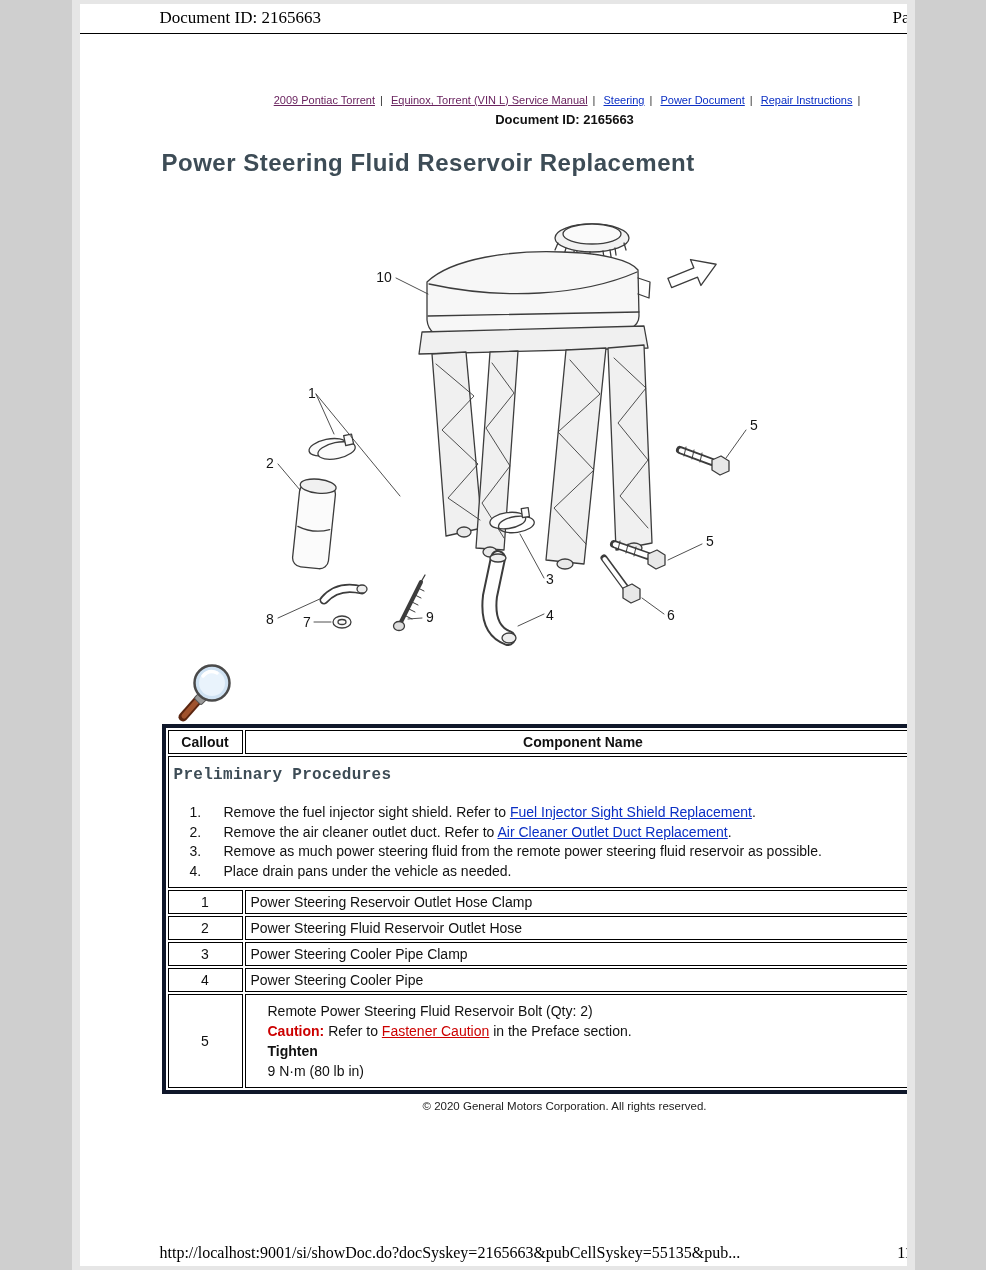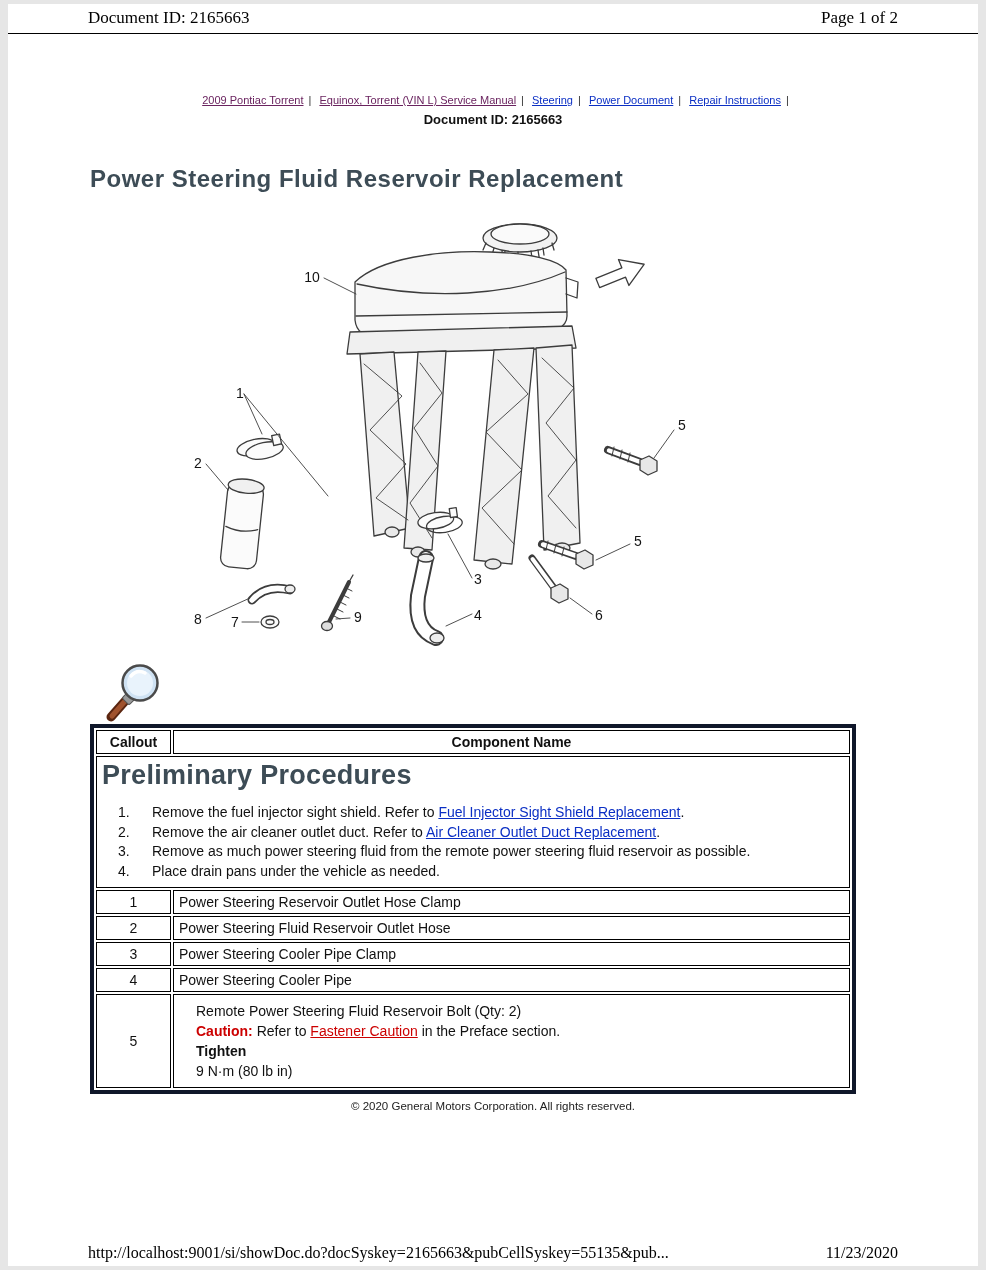--- a/index.html
+++ b/index.html
@@ -1,21 +1,21 @@
 <!DOCTYPE html>
 <html style="--heading: #3d4c56; --link_blue: #0b2fc4; --link_visited: #6a235f; --caution_red: #cc0000; --frame_bg: #e6e6e6; --page_bg: #ffffff;"><head>
 <meta charset="utf-8">
 <style>
   * { box-sizing: border-box; margin: 0; padding: 0; }
   :root{
     --heading:#3d4c56; --link_blue:#0b2fc4; --link_visited:#6a235f;
     --caution_red:#cc0000; --frame_bg:#e6e6e6; --page_bg:#ffffff;
   }
   html,body{ background:#cfcfcf; font-family:"Liberation Sans",sans-serif; }
-  .frame{ position:relative; width:986px; height:1270px; background:var(--page_bg);
+  .frame{ position:relative; width:843px; height:1270px; background:var(--page_bg);
           margin:0 auto; overflow:hidden; }
   .edge{ position:absolute; background:var(--frame_bg); z-index:6; }
   .edge.l{ left:0; top:0; width:8px; height:1270px; }
   .edge.r{ right:0; top:0; width:8px; height:1270px; }
   .edge.t{ left:0; top:0; width:986px; height:4px; }
   .edge.b{ left:0; bottom:0; width:986px; height:4px; }
 
   .print-header{ position:absolute; top:8px; left:88px; width:810px;
     display:flex; justify-content:space-between;
     font-family:"Liberation Serif",serif; font-size:17px; color:#000; }
@@ -24,37 +24,37 @@
 
   .breadcrumb{ position:absolute; top:94px; left:8px; width:970px;
     text-align:center; font-size:11px; color:#222; }
   .breadcrumb a{ text-decoration:underline; margin:0 5px; cursor:pointer; }
   .breadcrumb a.visited{ color:var(--link_visited); }
   .breadcrumb a.plain{ color:var(--link_blue); }
   .breadcrumb .sep{ color:#333; }
   .docid-line{ position:absolute; top:112px; left:8px; width:970px;
     text-align:center; font-size:13px; font-weight:bold; color:#111; }
 
-  .page-title{ position:absolute; top:165px; left:90px; font-size:24px;
+  .page-title{ position:absolute; top:149px; left:90px; font-size:24px;
     font-weight:bold; color:var(--heading); letter-spacing:.5px; }
 
   .diagram{ position:absolute; left:150px; top:198px; width:585px; height:460px; }
   .magnifier{ position:absolute; left:104px; top:658px; width:64px; height:66px; cursor:pointer; }
 
   .table-clip{ position:absolute; left:90px; top:724px; width:769px; height:466px; overflow:hidden; }
   table.comp{ width:766px; border-collapse:separate; border-spacing:2px;
     border:4px solid #0f172a; background:#fff; }
   table.comp th, table.comp td{ border:1px solid #000; font-size:14px; color:#111; }
   th{ font-weight:bold; text-align:center; height:24px; }
   td.callout{ width:75px; text-align:center; vertical-align:middle; }
   td.name{ padding:3px 5px; height:24px; vertical-align:middle; }
 
   .prelim-cell{ padding:2px 4px 6px 3px; }
-  .prelim-heading{ font-size:27px; line-height:28px; font-weight:bold;
-    color:var(--heading); margin:2px 0 14px 2px; letter-spacing:.3px; }
+  .prelim-heading{ font-size:16px; line-height:28px; font-weight:bold;
+    color:var(--heading); margin:2px 0 14px 2px; letter-spacing:.3px;font-family:Liberation Mono, monospace; }
   .step{ display:flex; line-height:19.5px; font-size:14px; }
   .step .num{ flex:none; width:26px; margin-left:18px; }
   .step .txt{ flex:1; padding-left:8px; padding-right:14px; }
   a.doc-link{ color:var(--link_blue); text-decoration:underline; cursor:pointer; }
 
   .row5-content{ padding:6px 22px; vertical-align:top; }
   .row5-content p{ margin:0; line-height:20px; }
   .qty-line{ margin-bottom:24px; }
   .caution-line{ margin-bottom:22px; }
   .caution-word{ color:var(--caution_red); font-weight:bold; }

